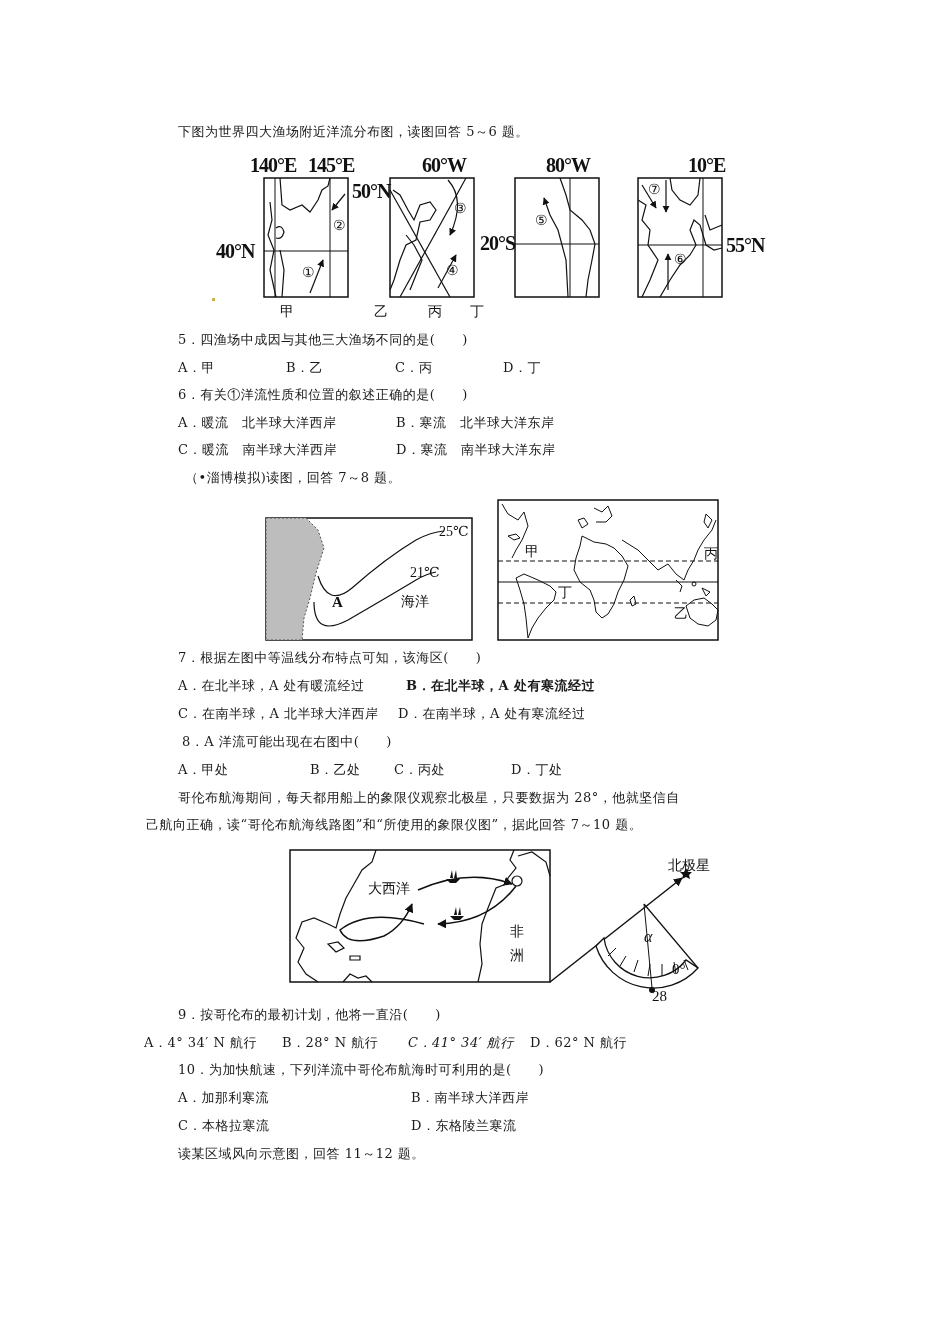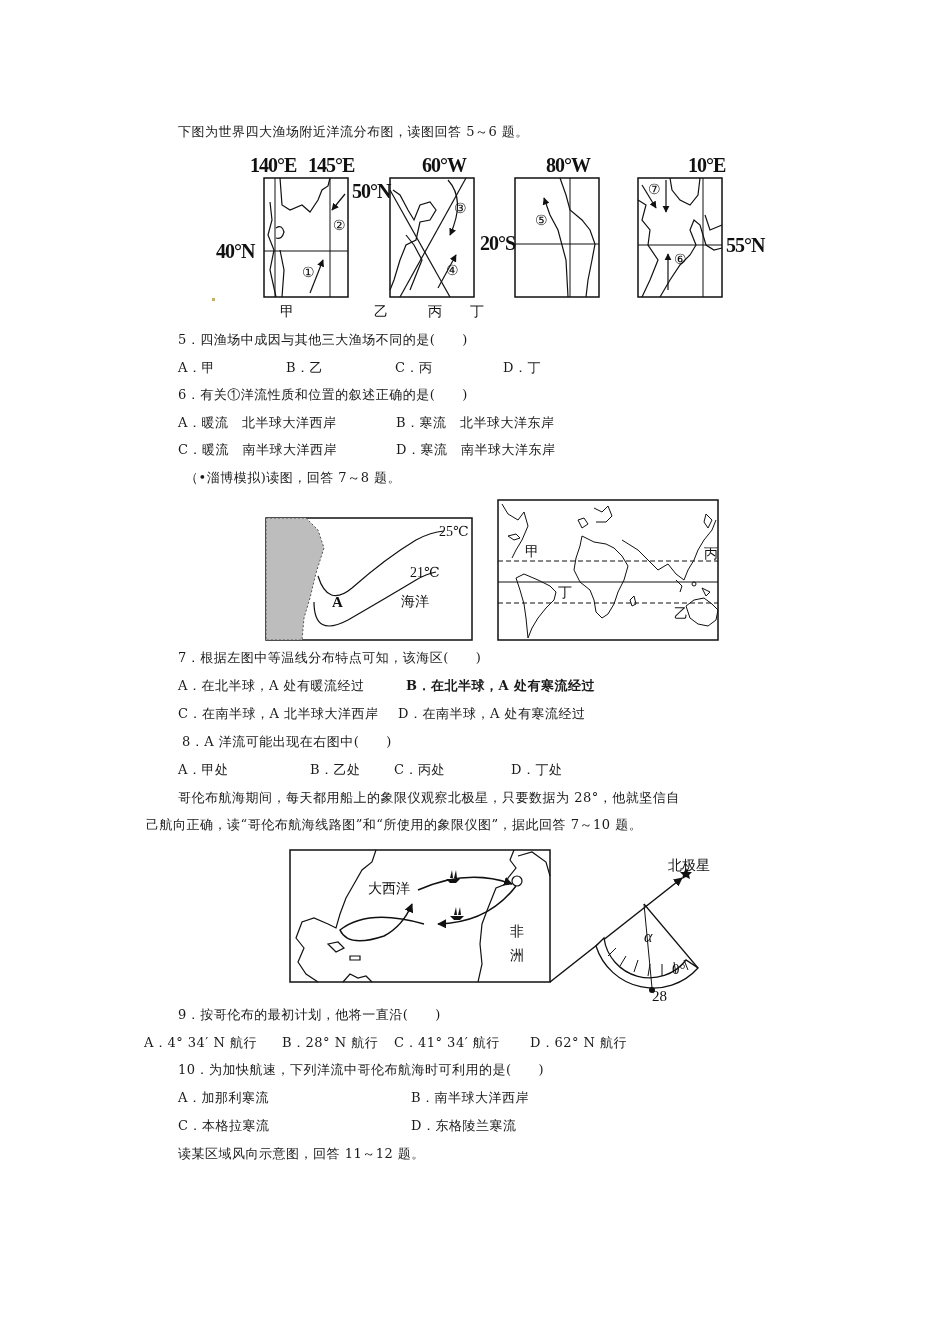--- a/index.html
+++ b/index.html
@@ -234,21 +234,21 @@
   <circle cx="364" cy="142" r="3" fill="#111"></circle>
   <text x="356" y="94" font-size="16" font-style="italic">α</text>
   <text x="384" y="126" font-size="15">0°</text>
   <text x="364" y="153" font-size="15">28</text>
 </svg>
 
 <div class="line" style="left:178px;top:1005px;">9．按哥伦布的最初计划，他将一直沿(　　)</div>
 <div class="line" style="left:144px;top:1033px;width:640px;">
   <span class="opt" style="left:0px;">A．4° 34′ N 航行</span>
   <span class="opt" style="left:138px;">B．28° N 航行</span>
-  <span class="opt" style="left:250px;">C．41° 34′ 航行</span>
+  <span class="opt" style="left:264px;font-style:italic;">C．41° 34′ 航行</span>
   <span class="opt" style="left:386px;">D．62° N 航行</span>
 </div>
 
 <div class="line" style="left:178px;top:1060px;">10．为加快航速，下列洋流中哥伦布航海时可利用的是(　　)</div>
 <div class="line" style="left:178px;top:1088px;width:600px;">
   <span class="opt" style="left:0px;">A．加那利寒流</span>
   <span class="opt" style="left:233px;">B．南半球大洋西岸</span>
 </div>
 <div class="line" style="left:178px;top:1116px;width:600px;">
   <span class="opt" style="left:0px;">C．本格拉寒流</span>

